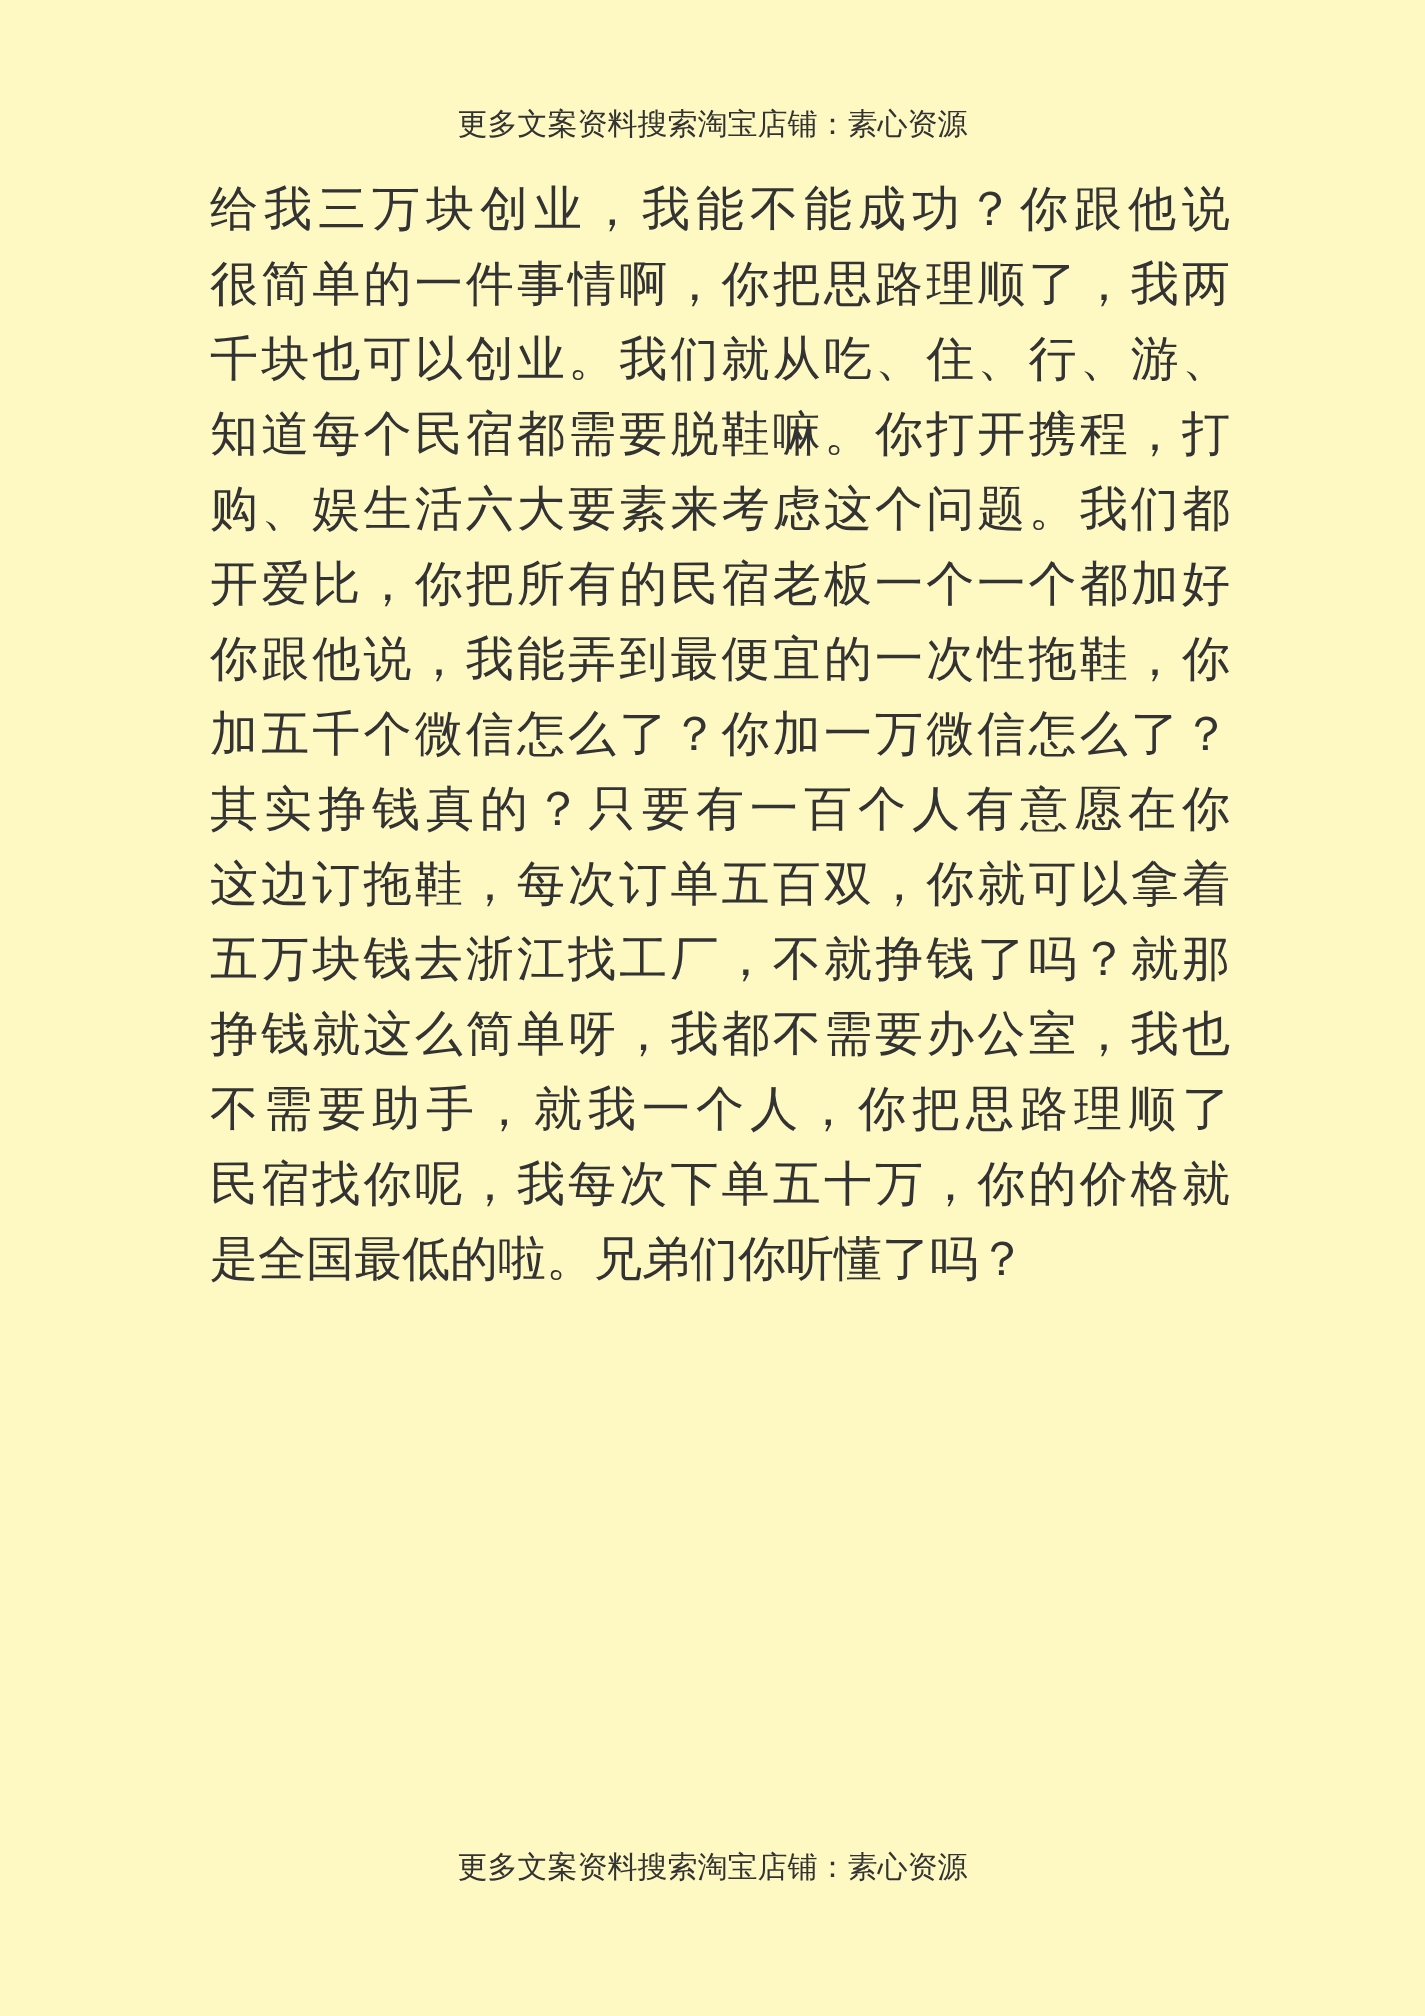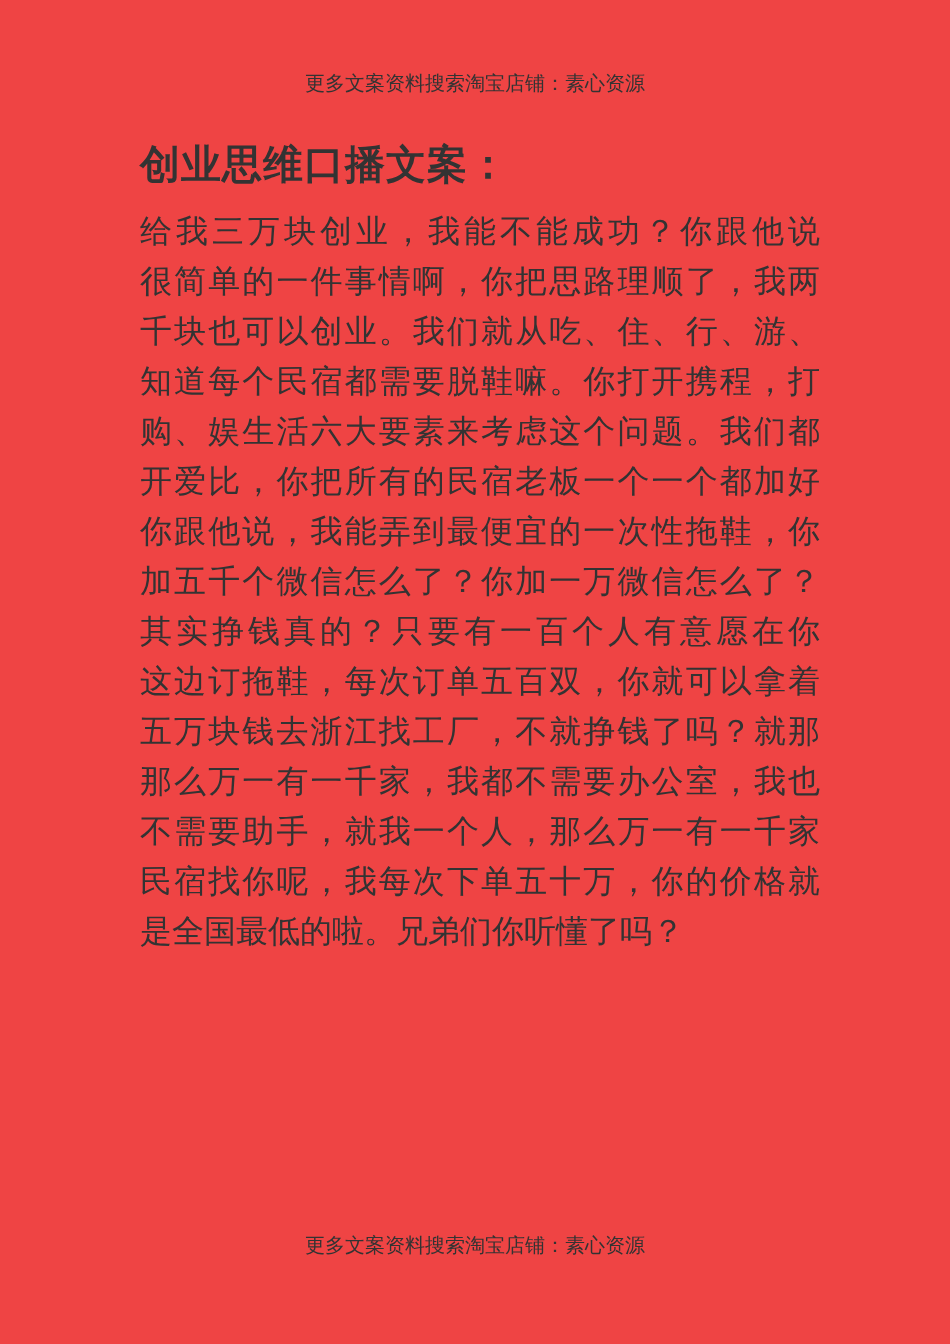--- a/index.html
+++ b/index.html
@@ -5,21 +5,21 @@
   html, body {
     margin: 0;
     padding: 0;
     background: #ffffff;
   }
   .page {
     position: relative;
     width: 950px;
     height: 1344px;
     margin: 0 auto;
-    background: #ef4444;
+    background: #fef9c3;
     overflow: hidden;
     font-family: "Liberation Serif", "DejaVu Serif", serif;
     color: #333333;
   }
   .page-header {
     margin-top: 70px;
     text-align: center;
     font-family: "Liberation Sans", "DejaVu Sans", sans-serif;
     font-size: 20px;
     line-height: 26px;
@@ -62,35 +62,34 @@
     color: #333333;
   }
 </style>
 </head>
 <body>
 
 <div class="page">
 
   <div class="page-header">更多文案资料搜索淘宝店铺：素心资源</div>
 
-  <h1 class="doc-title">创业思维口播文案：</h1>
 
   <div class="doc-body">
     <div class="body-line">给我三万块创业，我能不能成功？你跟他说</div>
     <div class="body-line">很简单的一件事情啊，你把思路理顺了，我两</div>
     <div class="body-line">千块也可以创业。我们就从吃、住、行、游、</div>
     <div class="body-line">知道每个民宿都需要脱鞋嘛。你打开携程，打</div>
     <div class="body-line">购、娱生活六大要素来考虑这个问题。我们都</div>
     <div class="body-line">开爱比，你把所有的民宿老板一个一个都加好</div>
     <div class="body-line">你跟他说，我能弄到最便宜的一次性拖鞋，你</div>
     <div class="body-line">加五千个微信怎么了？你加一万微信怎么了？</div>
     <div class="body-line">其实挣钱真的？只要有一百个人有意愿在你</div>
     <div class="body-line">这边订拖鞋，每次订单五百双，你就可以拿着</div>
     <div class="body-line">五万块钱去浙江找工厂，不就挣钱了吗？就那</div>
-    <div class="body-line">那么万一有一千家，我都不需要办公室，我也</div>
-    <div class="body-line">不需要助手，就我一个人，那么万一有一千家</div>
+    <div class="body-line">挣钱就这么简单呀，我都不需要办公室，我也</div>
+    <div class="body-line">不需要助手，就我一个人，你把思路理顺了</div>
     <div class="body-line">民宿找你呢，我每次下单五十万，你的价格就</div>
     <div class="body-line last-line">是全国最低的啦。兄弟们你听懂了吗？</div>
   </div>
 
   <div class="page-footer">更多文案资料搜索淘宝店铺：素心资源</div>
 
 </div>
 
 </body></html>

